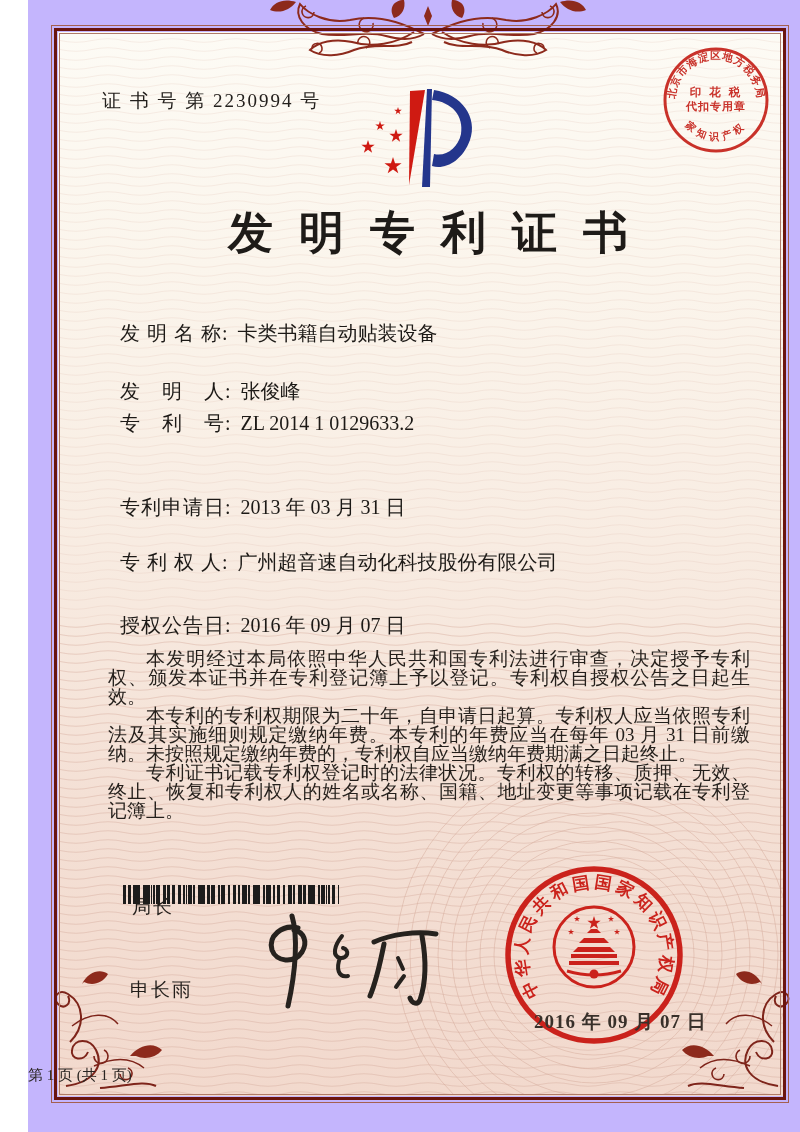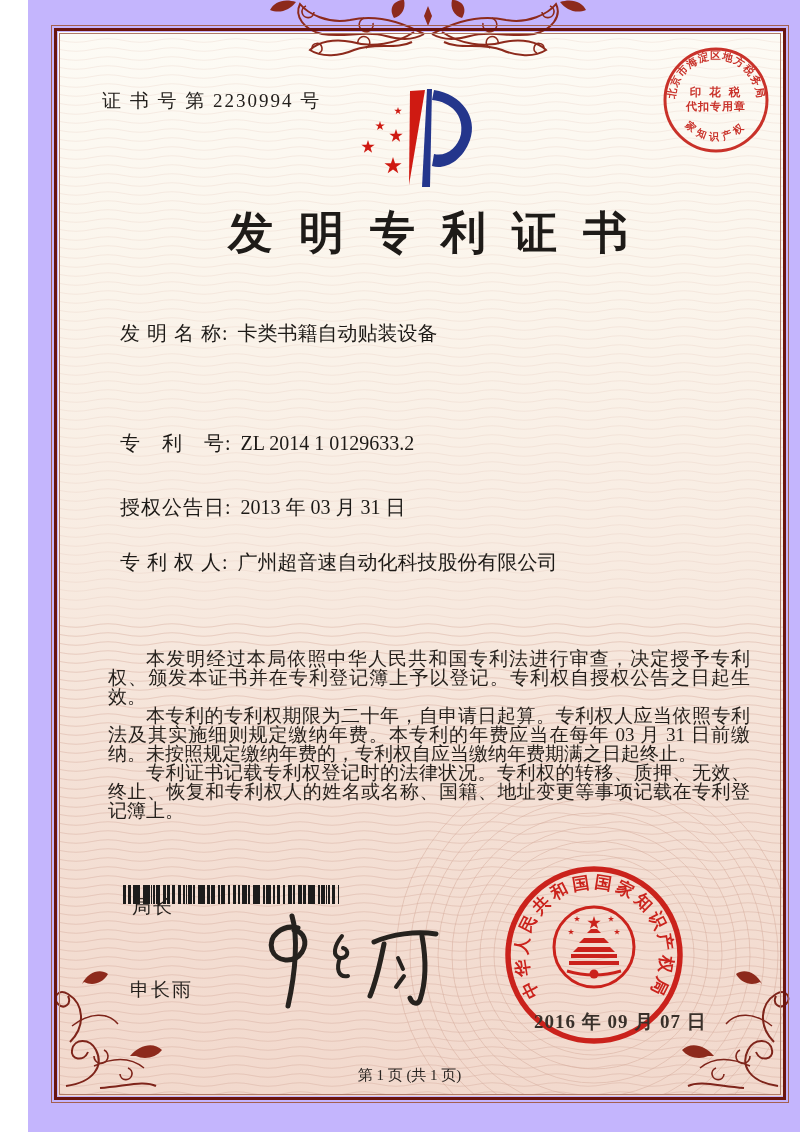--- a/index.html
+++ b/index.html
@@ -46,21 +46,21 @@
       repeating-linear-gradient(90deg,#1c1c1c 0 2px,rgba(0,0,0,0) 2px 5px),
       repeating-linear-gradient(90deg,#1c1c1c 0 1px,rgba(0,0,0,0) 1px 7px),
       repeating-linear-gradient(90deg,#1c1c1c 0 3px,rgba(0,0,0,0) 3px 11px);
   }
   .sig-role{left:104px; top:894px; font-size:19px; letter-spacing:2px;}
   .sig-name{left:102px; top:977px; font-size:19px; letter-spacing:2px;}
   .seal-date{
     left:506px; top:1009px; font-size:19px; letter-spacing:1px;
     color:#38302a; z-index:6; font-weight:600;
   }
-  .footer-page{left:0; right:52px; top:1066px; text-align:center; font-size:15px; color:#2a2522;padding-left:15px;}
+  .footer-page{left:0; right:52px; top:1066px; font-size:15px; color:#2a2522;}
   .svg-abs{position:absolute;}
   .seal-svg{left:455px; top:845px; z-index:5; opacity:.93;}
   .stamp-svg{left:634px; top:46px; z-index:5; opacity:.92;}
   .sig-svg{left:218px; top:902px; z-index:4;}
   .logo-svg{left:328px; top:84px;}
 </style>
 </head>
 <body>
 
 <div class="page">
@@ -146,28 +146,34 @@
       <path d="M71 5 L76 5 L74 103 L66 103 Z"></path>
       <path d="M78 6 C106 10 122 34 114 56 C106 78 88 86 76 82 L78 70 C90 73 102 64 105 50 C108 32 96 18 76 16 Z"></path>
     </g>
   </svg>
 
   <div class="abs title">发明专利证书</div>
 
   <div class="abs field-row" style="top:320px">
     <span class="field-label">发 明 名 称:</span><span class="field-value">卡类书籍自动贴装设备</span>
   </div>
-  <div class="abs field-row" style="top:430px">
+  <div class="abs field-row" style="top:378px">
+    <span class="field-label">发　明　人:</span><span class="field-value">张俊峰</span>
+  </div>
+  <div class="abs field-row" style="top:410px">
     <span class="field-label">专　利　号:</span><span class="field-value">ZL 2014 1 0129633.2</span>
   </div>
   <div class="abs field-row" style="top:494px">
-    <span class="field-label">授权公告日:</span><span class="field-value">2013 年 03 月 31 日</span>
+    <span class="field-label">专利申请日:</span><span class="field-value">2013 年 03 月 31 日</span>
   </div>
   <div class="abs field-row" style="top:549px">
     <span class="field-label">专 利 权 人:</span><span class="field-value">广州超音速自动化科技股份有限公司</span>
+  </div>
+  <div class="abs field-row" style="top:612px">
+    <span class="field-label">授权公告日:</span><span class="field-value">2016 年 09 月 07 日</span>
   </div>
 
   <div class="abs paras">
     <p>本发明经过本局依照中华人民共和国专利法进行审查，决定授予专利权、颁发本证书并在专利登记簿上予以登记。专利权自授权公告之日起生效。</p>
     <p>本专利的专利权期限为二十年，自申请日起算。专利权人应当依照专利法及其实施细则规定缴纳年费。本专利的年费应当在每年 03 月 31 日前缴纳。未按照规定缴纳年费的，专利权自应当缴纳年费期满之日起终止。</p>
     <p>专利证书记载专利权登记时的法律状况。专利权的转移、质押、无效、终止、恢复和专利权人的姓名或名称、国籍、地址变更等事项记载在专利登记簿上。</p>
   </div>
 
   <div class="abs barcode"></div>
 

